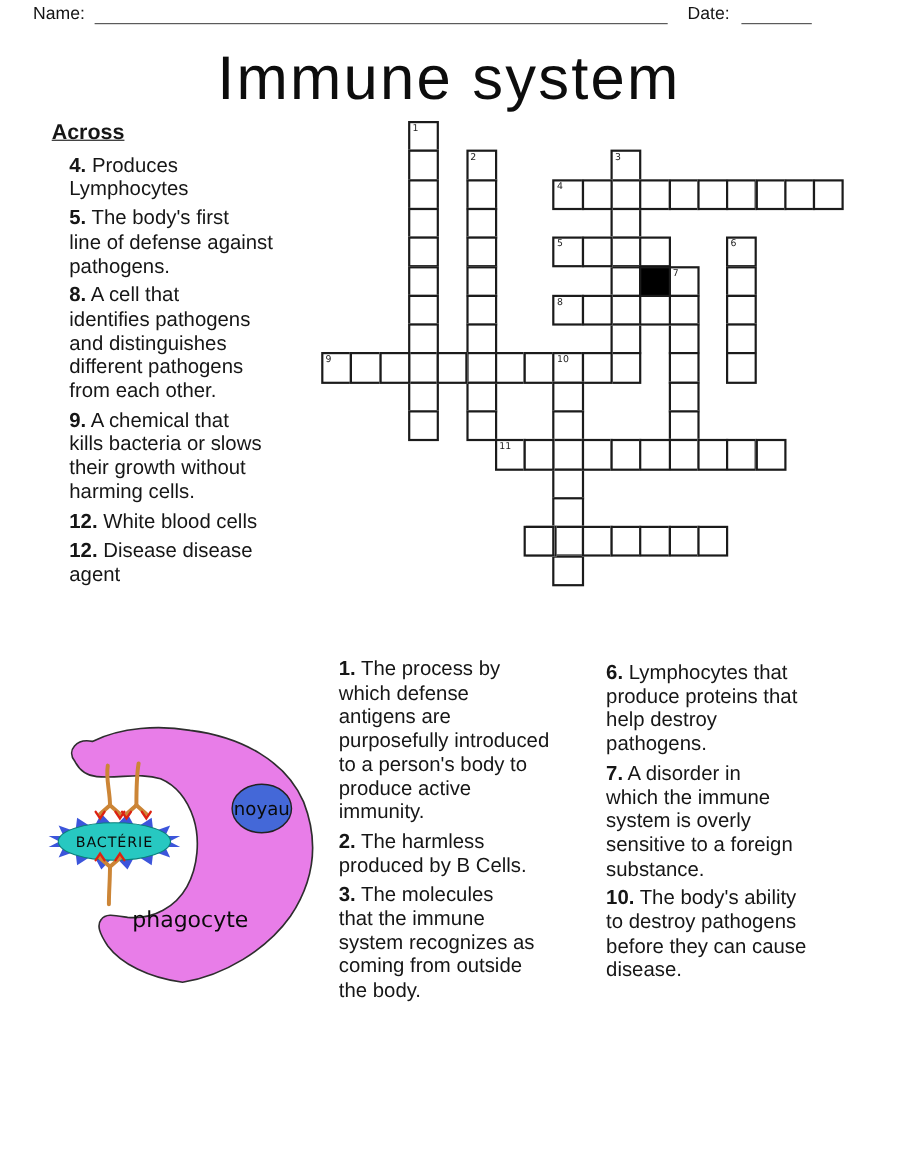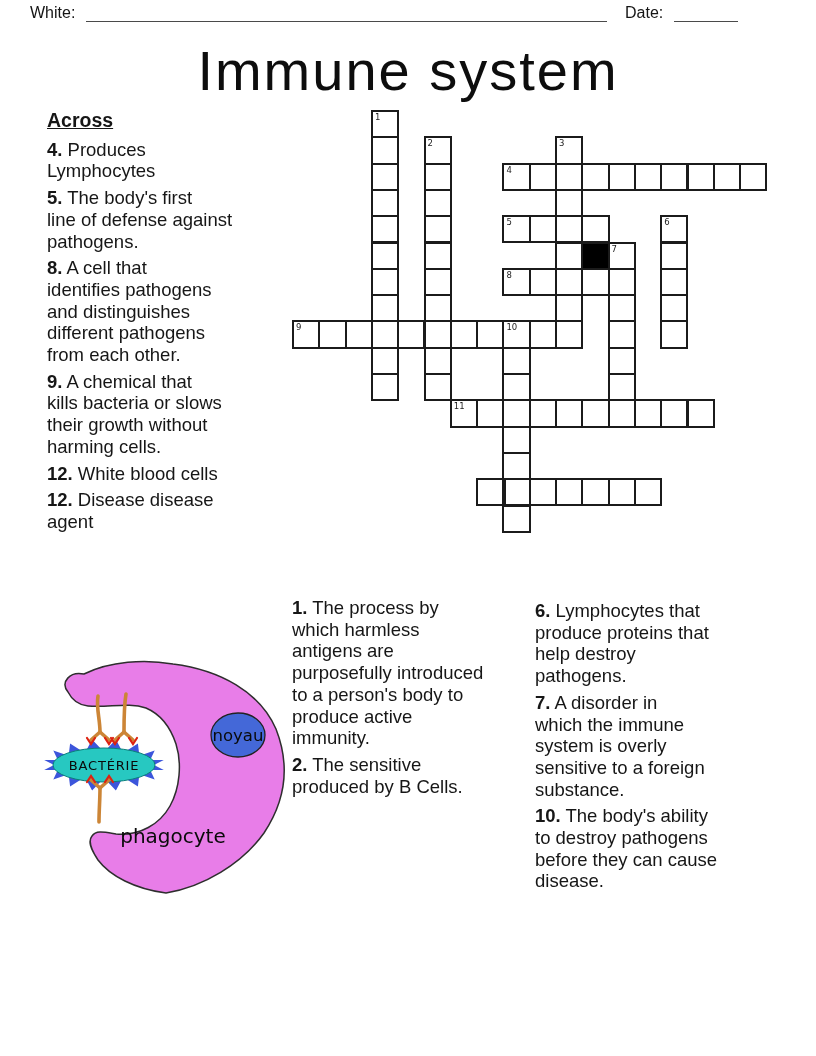--- a/index.html
+++ b/index.html
@@ -12,21 +12,21 @@
   .hdr-label{position:absolute;top:4px;font-size:16px;color:#141414;}
   .hdr-line{position:absolute;border-bottom:1.4px solid #4a4a4a;height:18px;top:3px;}
   
   .title{
     position:absolute;top:38px;left:0;width:100%;text-align:center;
     font-size:56px;letter-spacing:2px;color:#0d0d0d;
   }
   
   .clue-col{position:absolute;font-size:18.5px;line-height:21.7px;color:#161616;}
   .clue-head{font-weight:bold;text-decoration:underline;font-size:19.5px;margin:0 0 7px 0;}
-  .clue{margin:0 0 5px 0;}
+  .clue{margin:0 0 5px 16px;}
   .clue b{font-weight:bold;}
   .clue span{white-space:pre-line;}
   
   .grid{position:absolute;}
   .cw-cell{
     position:absolute;width:28.3px;height:28.3px;box-sizing:border-box;
     border:2px solid #1b1b1b;background:#ffffff;
   }
   .cw-cell.black{background:#000000;}
   .cw-num{
@@ -34,21 +34,21 @@
     color:#222;font-family:"DejaVu Sans",sans-serif;
   }
   
   .illu{position:absolute;left:40px;top:645px;}
   .illu text{font-family:"DejaVu Sans","Liberation Sans",sans-serif;fill:#0a0a0a;}
 </style>
 </head>
 <body>
 
 <div>
-  <span class="hdr-label" style="left:30px">White:</span>
+  <span class="hdr-label" style="left:30px">Name:</span>
   <div class="hdr-line" style="left:86px;width:521px"></div>
   <span class="hdr-label" style="left:625px">Date:</span>
   <div class="hdr-line" style="left:674px;width:64px"></div>
 </div>
 
 <div class="title">Immune system</div>
 
 <div class="clue-col" style="left:47px;top:110px;width:234px">
   <p class="clue-head">Across</p>
   <div>
@@ -182,28 +182,33 @@
     <div class="cw-cell" style="left: 263px; top: 368.2px; border-color: rgb(27, 27, 27);"></div>
     <div class="cw-cell" style="left: 289.3px; top: 368.2px; border-color: rgb(27, 27, 27);"></div>
     <div class="cw-cell" style="left: 315.6px; top: 368.2px; border-color: rgb(27, 27, 27);"></div>
     <div class="cw-cell" style="left: 341.9px; top: 368.2px; border-color: rgb(27, 27, 27);"></div>
     <div class="cw-cell black" style="left: 289.3px; top: 131.5px; border-color: rgb(27, 27, 27);"></div>
   </div>
 
 <div class="clue-col" style="left:292px;top:597px;width:240px">
   <div>
       <p class="clue"><b>1.</b><span> The process by
-which harmless
+which defense
 antigens are
 purposefully introduced
 to a person's body to
 produce active
 immunity.</span></p>
-      <p class="clue"><b>2.</b><span> The sensitive
+      <p class="clue"><b>2.</b><span> The harmless
 produced by B Cells.</span></p>
+      <p class="clue"><b>3.</b><span> The molecules
+that the immune
+system recognizes as
+coming from outside
+the body.</span></p>
     </div>
 </div>
 <div class="clue-col" style="left:535px;top:600px;width:232px">
   <div>
       <p class="clue"><b>6.</b><span> Lymphocytes that
 produce proteins that
 help destroy
 pathogens.</span></p>
       <p class="clue"><b>7.</b><span> A disorder in
 which the immune

